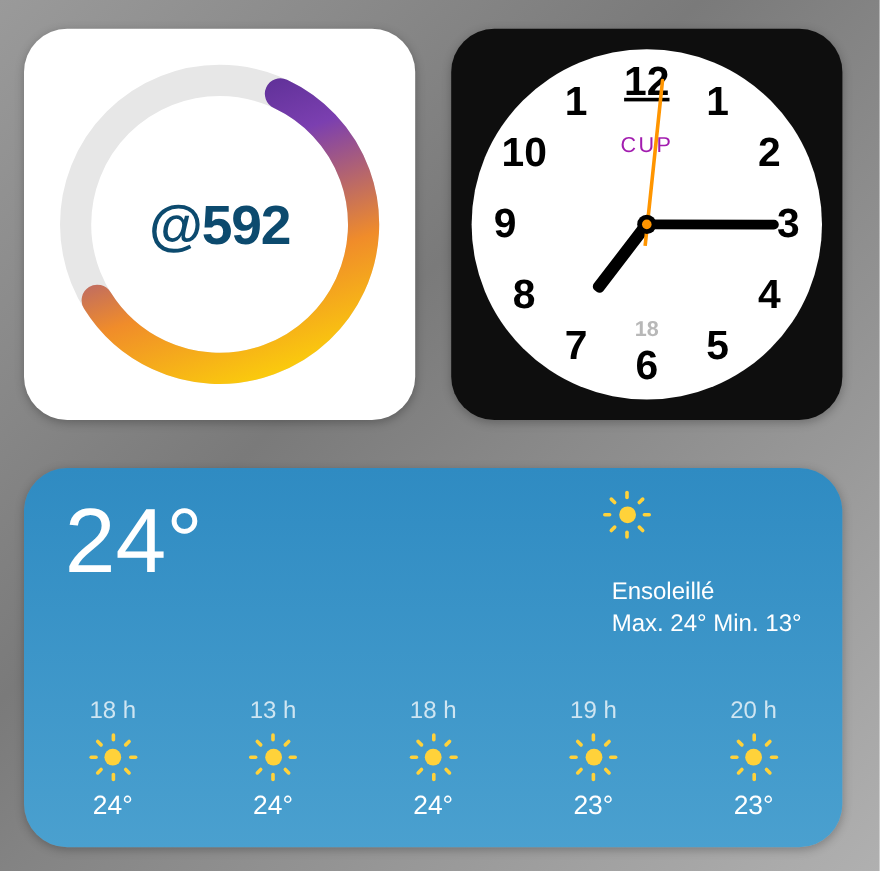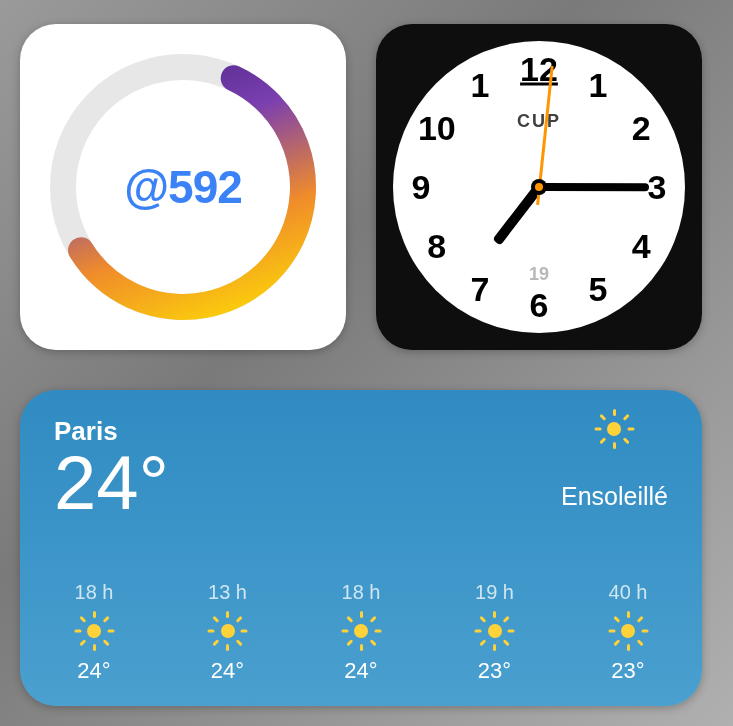--- a/index.html
+++ b/index.html
@@ -34,21 +34,21 @@
     display: flex;
     align-items: center;
     justify-content: center;
     position: relative;
   }
   .ring-svg { width: 290px; height: 290px; }
   .ring-label {
     position: absolute;
     font-size: 46px;
     font-weight: 700;
-    color: #3b82f6;
+    color: #0c4a6e;
     letter-spacing: -1px;
   }
 
   
   .clock-widget {
     width: 326px;
     height: 326px;
     background: #0e0e0e;
     display: flex;
     align-items: center;
@@ -81,22 +81,22 @@
     margin:-4px 0 0 -4px;
     border-radius:50%;
     background:#ff9500;
   }
   .clock-city {
     position: absolute;
     left: 50%;
     top: 70px;
     transform: translateX(-50%);
     font-size: 18px;
-    font-weight: 700;
-    color: #404040;
+    font-weight: 400;
+    color: #a21caf;
     letter-spacing: 2px;
   }
   .clock-bottom-label {
     position:absolute;
     left:50%;
     bottom:48px;
     transform:translateX(-50%);
     font-size:18px;
     font-weight:600;
     color:#b8b8b8;
@@ -173,25 +173,25 @@
     font-weight: 600;
   }
   .weather-left .temp {
     font-size: 76px;
     font-weight: 300;
     line-height: 1;
     margin-top: -2px;
   }
   .weather-right {
     text-align: right;
-    font-size: 25px;
+    font-size: 20px;
     font-weight: 500;
     display:flex;
     flex-direction:column;
-    align-items:center;
+    align-items:flex-start;
     gap:4px;
   }
   .weather-right .now-icon { font-size:22px; }
   .weather-right .cond { margin-top: 30px; }
 
   .weather-hours {
     margin-top: auto;
     display: flex;
     justify-content: space-between;
   }
@@ -250,21 +250,21 @@
       </defs>
       <circle cx="145" cy="145" r="120" fill="none" stroke="#e7e7e7" stroke-width="26"></circle>
       <circle id="ring-arc" cx="145" cy="145" r="120" fill="none" stroke="url(#ringGrad)" stroke-width="26" stroke-linecap="round" transform="rotate(-65 145 145)" stroke-dasharray="446.35748422203784 753.9822368615503"></circle>
     </svg>
     <div class="ring-label">@592</div>
   </div>
 
   <div class="widget clock-widget">
     <div class="clock-face">
       <div class="clock-city">CUP</div>
-      <div class="clock-bottom-label">19</div>
+      <div class="clock-bottom-label">18</div>
       <div id="numerals-container"></div>
       <div class="hand hand-hour" id="hand-hour" style="transform: rotate(217.5deg);"></div>
       <div class="hand hand-minute" id="hand-minute" style="transform: rotate(90.1deg);"></div>
       <div class="hand hand-second" id="hand-second" style="transform: rotate(6deg);"></div>
       <div class="clock-center-dot"></div>
     <div class="numeral" style="left: 146px; top: 28px; text-decoration: underline;">12</div>
         <div class="numeral" style="left: 205px; top: 43.809px;">1</div>
         <div class="numeral" style="left: 248.191px; top: 87px;">2</div>
         <div class="numeral" style="left: 264px; top: 146px;">3</div>
         <div class="numeral" style="left: 248.191px; top: 205px;">4</div>
@@ -276,26 +276,26 @@
         <div class="numeral" style="left: 43.809px; top: 87px; text-align: center;">10</div>
         <div class="numeral" style="left: 87px; top: 43.809px;">1</div>
       </div>
   </div>
 
 </div>
 
 <div class="weather-widget">
   <div class="weather-top">
     <div class="weather-left">
-      <div class="city">Paris</div>
       <div class="temp">24°</div>
     </div>
     <div class="weather-right">
       <span class="now-icon"><span class="sun"><span class="core"></span><span class="ray" style="transform: rotate(0deg);"></span><span class="ray" style="transform: rotate(45deg);"></span><span class="ray" style="transform: rotate(90deg);"></span><span class="ray" style="transform: rotate(135deg);"></span><span class="ray" style="transform: rotate(180deg);"></span><span class="ray" style="transform: rotate(225deg);"></span><span class="ray" style="transform: rotate(270deg);"></span><span class="ray" style="transform: rotate(315deg);"></span></span></span>
       <div class="cond">Ensoleillé</div>
+      <div class="hilo">Max. 24° Min. 13°</div>
     </div>
   </div>
   <div class="weather-hours" id="weather-hours">
       <div class="hour-col">
         <div class="h-label">18 h</div>
         <span class="sun">
           <span class="core"></span>
           <span class="ray" style="transform: rotate(0deg);"></span>
           <span class="ray" style="transform: rotate(45deg);"></span>
           <span class="ray" style="transform: rotate(90deg);"></span>
@@ -346,21 +346,21 @@
           <span class="ray" style="transform: rotate(90deg);"></span>
           <span class="ray" style="transform: rotate(135deg);"></span>
           <span class="ray" style="transform: rotate(180deg);"></span>
           <span class="ray" style="transform: rotate(225deg);"></span>
           <span class="ray" style="transform: rotate(270deg);"></span>
           <span class="ray" style="transform: rotate(315deg);"></span>
         </span>
         <div class="h-temp">23°</div>
       </div>
       <div class="hour-col">
-        <div class="h-label">40 h</div>
+        <div class="h-label">20 h</div>
         <span class="sun">
           <span class="core"></span>
           <span class="ray" style="transform: rotate(0deg);"></span>
           <span class="ray" style="transform: rotate(45deg);"></span>
           <span class="ray" style="transform: rotate(90deg);"></span>
           <span class="ray" style="transform: rotate(135deg);"></span>
           <span class="ray" style="transform: rotate(180deg);"></span>
           <span class="ray" style="transform: rotate(225deg);"></span>
           <span class="ray" style="transform: rotate(270deg);"></span>
           <span class="ray" style="transform: rotate(315deg);"></span>

